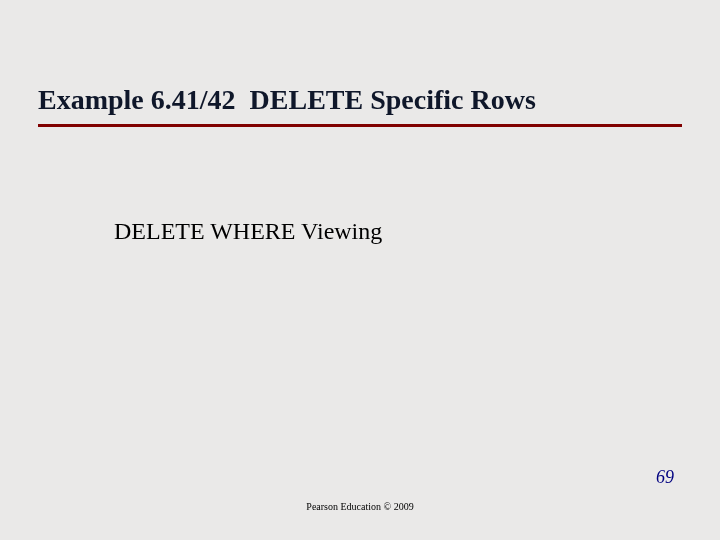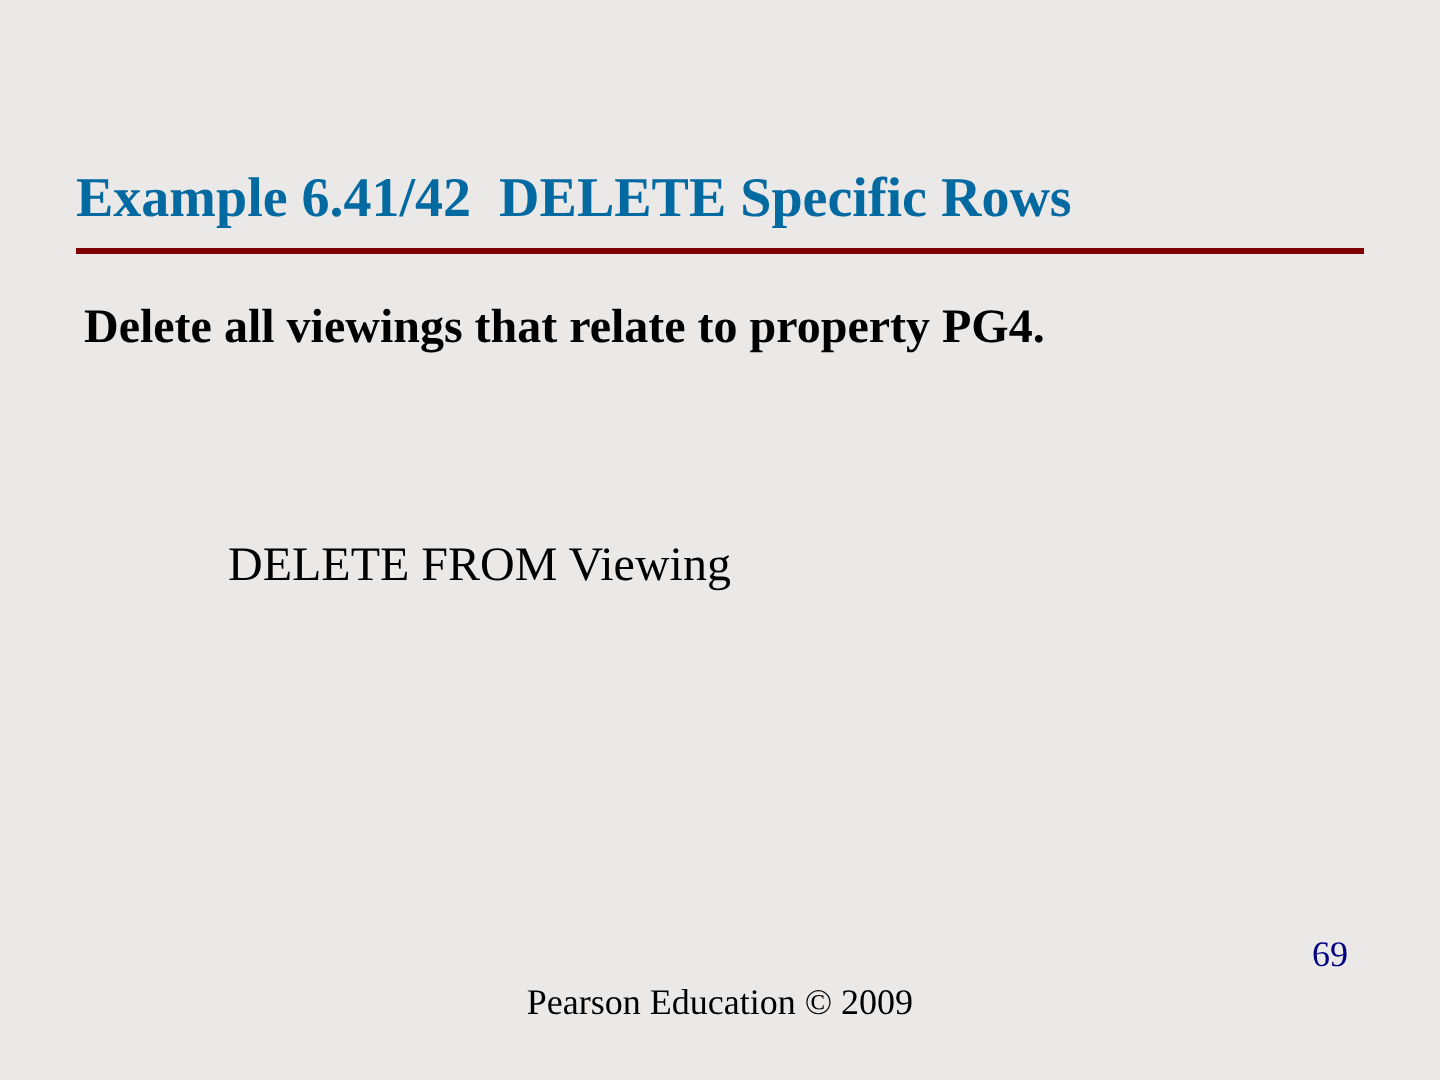--- a/index.html
+++ b/index.html
@@ -17,21 +17,21 @@
     width: 720px;
     height: 540px;
     box-sizing: border-box;
   }
   .title {
     position: absolute;
     top: 84px;
     left: 38px;
     font-size: 28px;
     font-weight: bold;
-    color: #0369a1;
+    color: #0f172a;
     white-space: pre;
   }
   .title-underline {
     position: absolute;
     top: 124px;
     left: 38px;
     width: 644px;
     height: 3px;
     background: #800000;
   }
@@ -50,42 +50,42 @@
   .code {
     margin-left: 72px;
     margin-bottom: 34px;
     white-space: pre;
   }
   .footer {
     position: absolute;
     bottom: 28px;
     width: 720px;
     text-align: center;
-    font-size: 18px;
+    font-size: 10px;
   }
   .pagenum {
     position: absolute;
     right: 46px;
     bottom: 52px;
     font-size: 18px;
     color: #000080;
+    font-style: italic;
   }
 </style>
 </head>
 <body>
 
 <div class="slide">
 
   <div class="title">Example 6.41/42  DELETE Specific Rows</div>
   <div class="title-underline"></div>
 
   <div class="content">
-    <div class="statement">Delete all viewings that relate to property PG4.</div>
     <div class="code">
-      <div>DELETE FROM Viewing</div>
+      <div>DELETE WHERE Viewing</div>
     </div>
 
   </div>
 
   <div class="footer">Pearson Education © 2009</div>
   <div class="pagenum">69</div>
 
 </div>
 
 </body></html>

